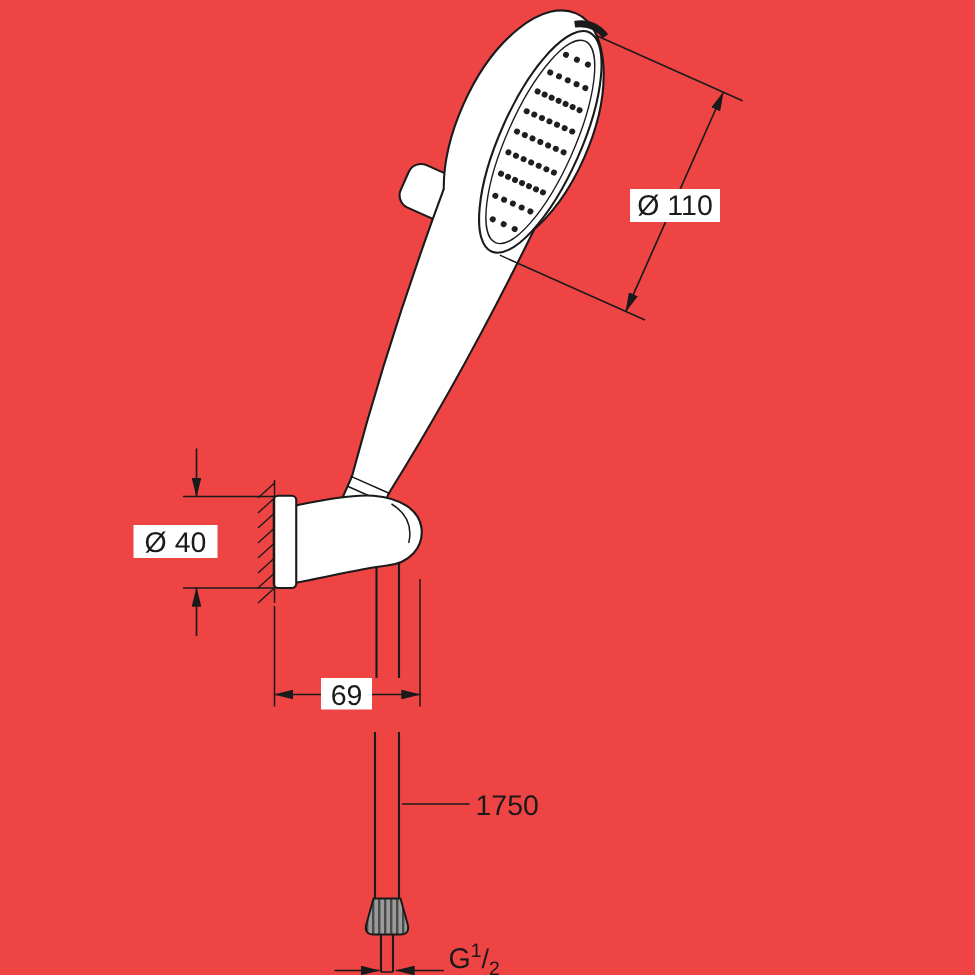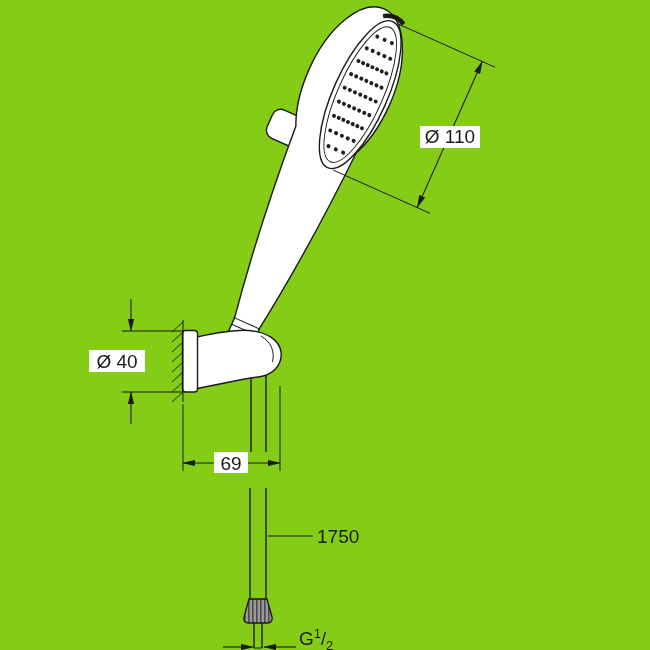--- a/index.html
+++ b/index.html
@@ -1,16 +1,16 @@
 <!DOCTYPE html>
 <html><head>
 <meta charset="utf-8">
 <style>
   html,body{margin:0;padding:0;background:#ffffff;}
-  .stage{width:650px;height:650px;background:#84cc16;position:relative;overflow:hidden;}
+  .stage{width:650px;height:650px;background:#ef4444;position:relative;overflow:hidden;}
   svg{display:block;}
   .outline{fill:#ffffff;stroke:#1a1a1a;stroke-width:1.4;}
   .stroke-only{fill:none;stroke:#1a1a1a;stroke-width:1.4;}
   .thin{fill:none;stroke:#1a1a1a;stroke-width:1;}
   .dimline{fill:none;stroke:#1a1a1a;stroke-width:1.1;}
   .hatch{stroke:#1a1a1a;stroke-width:0.9;}
   .whitefill{fill:#ffffff;stroke:none;}
   text{font-family:"Liberation Sans",sans-serif;font-size:19px;fill:#1a1a1a;}
   .frac-small{font-size:13px;}
 </style>

